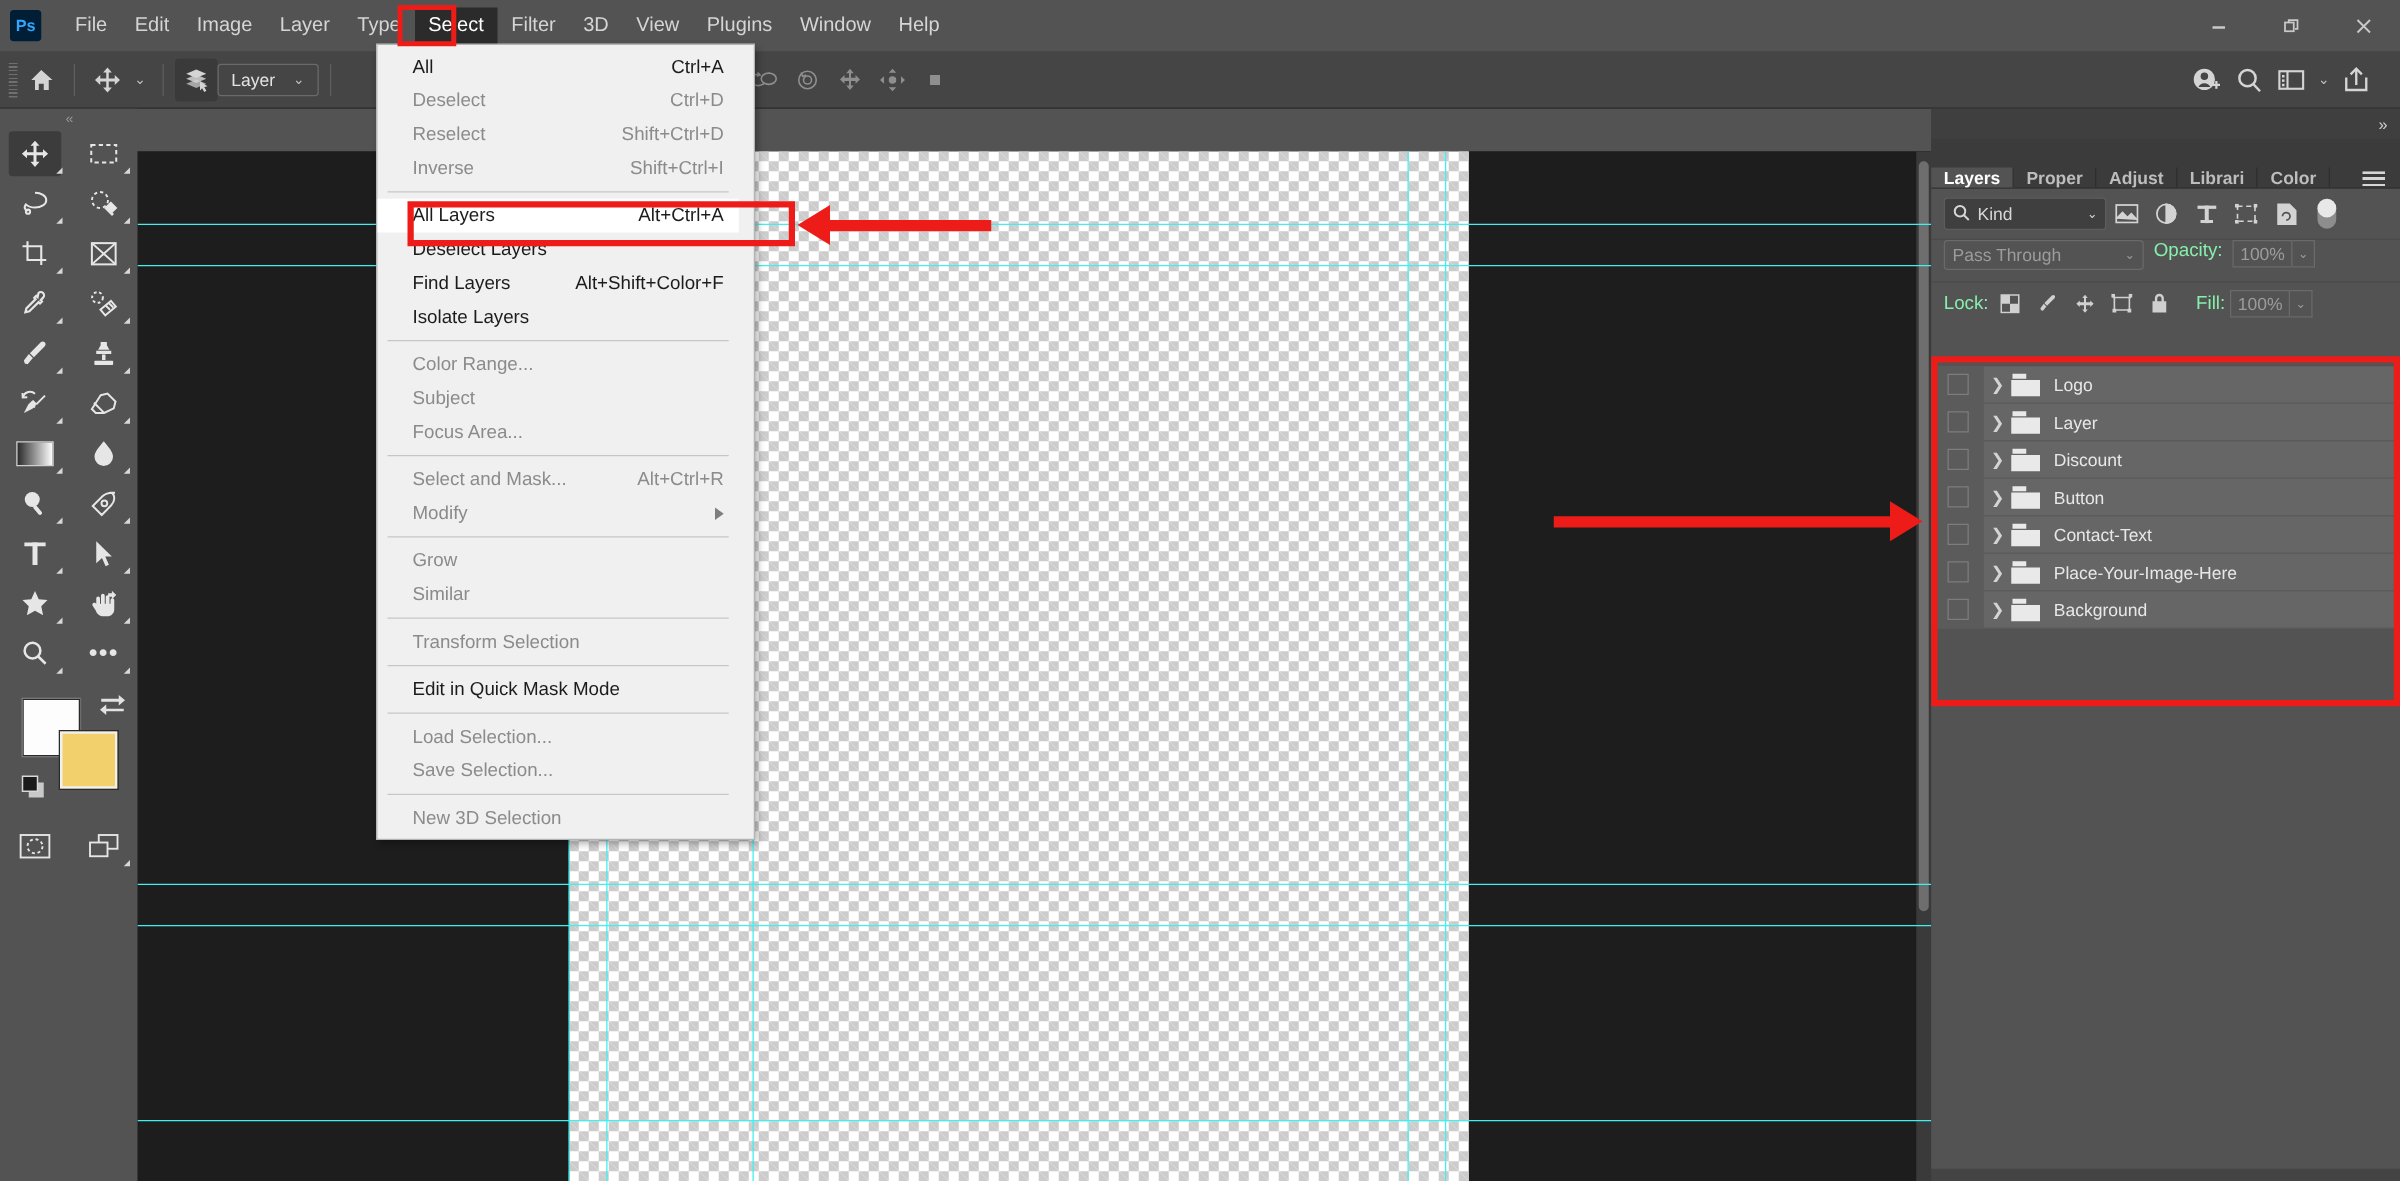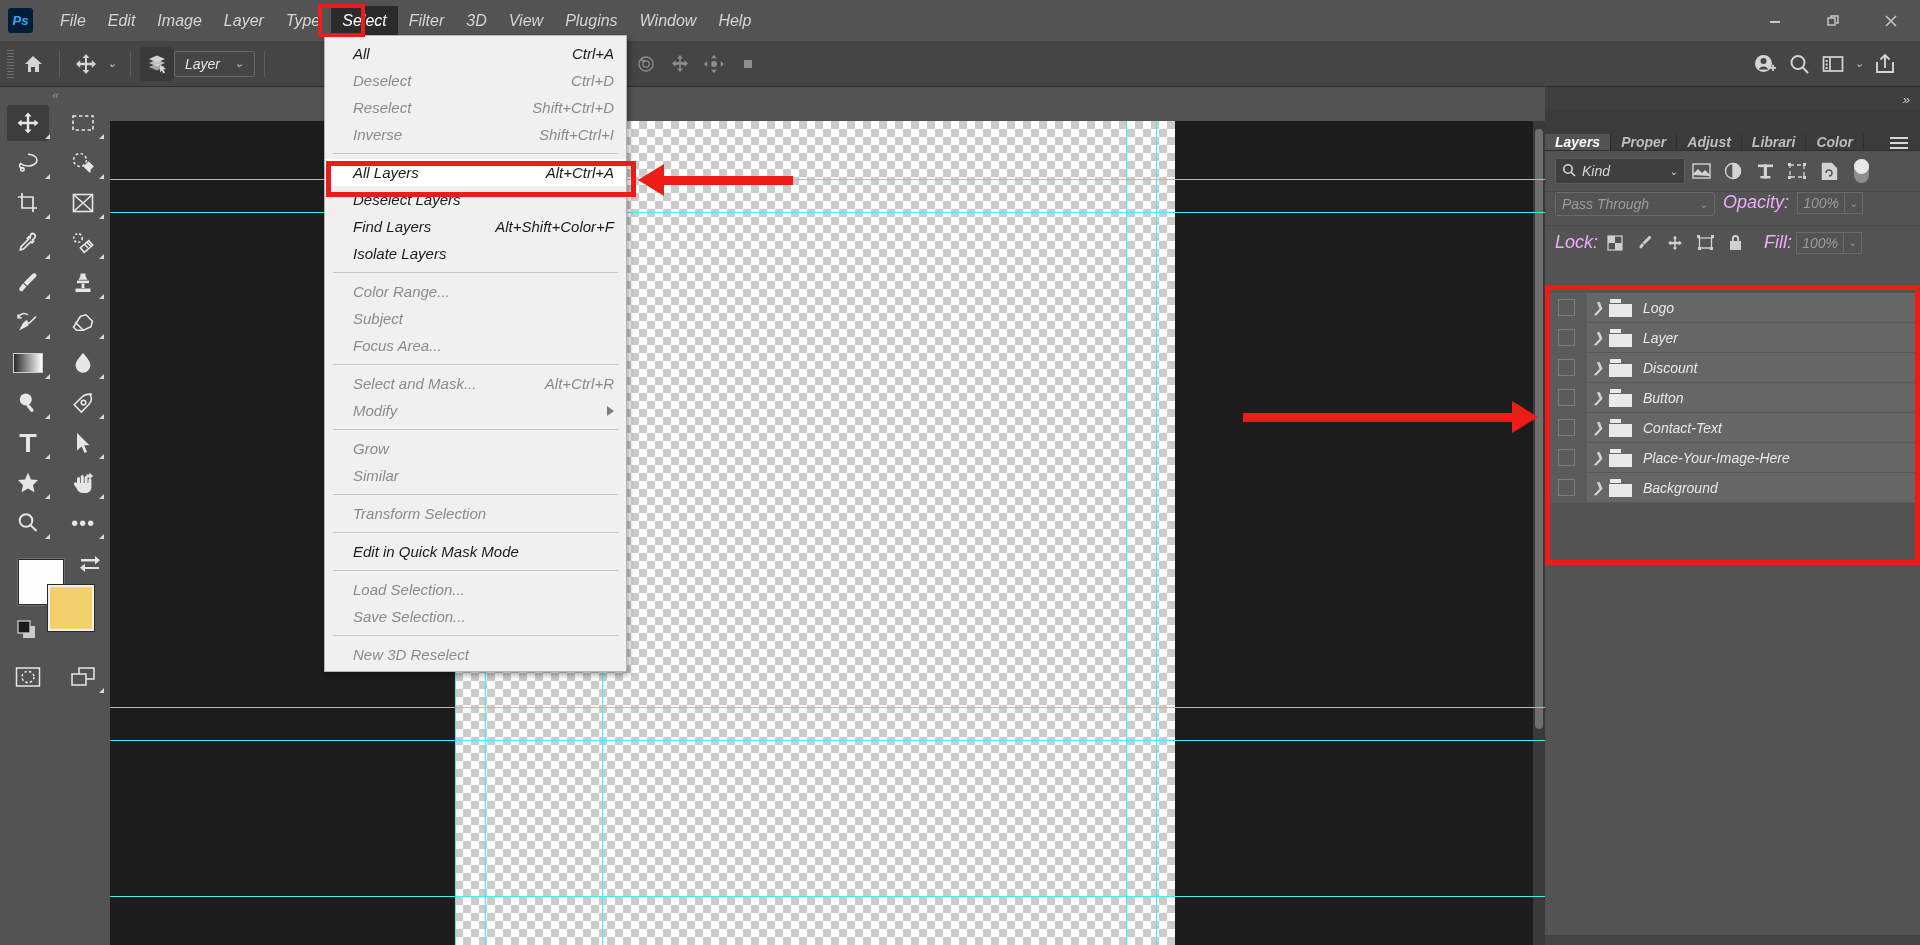--- a/index.html
+++ b/index.html
@@ -2,21 +2,21 @@
 <html><head>
 <meta charset="utf-8">
 <style>
   * { box-sizing: border-box; margin:0; padding:0; }
   html, body {
     width:1920px; height:945px; overflow:hidden;
     background:#535353;
     font-family:"Liberation Sans", sans-serif;
     -webkit-font-smoothing:antialiased;
   }
-  #app { position:relative; width:1920px; height:945px;font-style:italic; }
+  #app { position:relative; width:1920px; height:945px; }
 
   
   .titlebar{
     position:absolute; left:0; top:0; width:1920px; height:41px;
     background:#535353; display:flex; align-items:center;
   }
   .ps-logo{
     width:25px; height:25px; margin-left:8px; border-radius:3px;
     background:#001E36; color:#31A8FF; font-size:13px; font-weight:bold;
     display:flex; align-items:center; justify-content:center;
@@ -158,21 +158,21 @@
            color:#d3d3d3; }
   .toggle-pill{ width:15px; height:24px; border-radius:8px; background:#8d8d8d; position:relative; }
   .toggle-pill::after{ content:''; position:absolute; left:0; top:0; width:15px; height:15px;
     border-radius:50%; background:#e8e8e8; }
 
   .bmrow{ display:flex; align-items:flex-start; height:34px; padding:0 10px; gap:8px;
           border-top:1px solid #4a4a4a;}
   .bmsel{ width:160px; height:24px; background:#535353; border:1px solid #6a6a6a; border-radius:3px;
           display:flex; align-items:center; padding:0 6px; color:#9c9c9c; font-size:14px;}
   .bmsel .lbl{flex:1;}
-  .fieldlabel{ color:#f0abfc; font-size:18px; }
+  .fieldlabel{ color:#86efac; font-size:15px; }
   .numfield{ width:48px; height:22px; border:1px solid #6a6a6a; color:#9c9c9c; font-size:14px;
              display:flex; align-items:center; justify-content:center; }
   .numcaret{ width:18px; height:22px; border:1px solid #6a6a6a; border-left:none;
              color:#9c9c9c; font-size:10px; display:flex; align-items:center; justify-content:center;}
   .lockrow{ display:flex; align-items:center; height:34px; padding:0 10px; gap:4px;
             border-top:1px solid #4a4a4a;}
   .lk-icon{ width:26px; height:26px; display:flex; align-items:center; justify-content:center;
             color:#d0d0d0; }
 
   .layerlist{ position:absolute; left:0; top:142px; width:375px; }
@@ -199,23 +199,23 @@
   .arrow .head{ position:absolute; width:0; height:0; top:0; }
   .arr-left .head{ border-top:16px solid transparent; border-bottom:16px solid transparent;
                    border-right:26px solid #EE1C18; left:0; }
   .arr-left .shaft{ left:24px; }
   .arr-right .head{ border-top:16px solid transparent; border-bottom:16px solid transparent;
                     border-left:26px solid #EE1C18; right:0; }
   .arr-right .shaft{ left:0; }
 
   
   .menupanel{
-    position:absolute; left:324px; top:35px; width:303px;
+    position:absolute; left:301px; top:35px; width:303px;
     background:#F0F0F0; border:1px solid #B4B4B4; z-index:50;
-    box-shadow:2px 3px 6px rgba(0,0,0,.35); padding:4px 0 3px 0;
+    box-shadow:2px 3px 6px rgba(0,0,0,.35); padding:4px 12px 3px 0;
   }
   .mrow{ display:flex; align-items:center; height:27px; padding:0 12px 0 28px;
          color:#1c1c1c; font-size:15px; white-space:nowrap; }
   .mrow.dis{ color:#8b8b8b; }
   .mrow .label{ flex:1; }
   .mrow .accel{ color:#1c1c1c; font-size:15px; padding-left:14px; }
   .mrow.dis .accel{ color:#8b8b8b; }
   .mrow.hl{ background:#ffffff; }
   .msep{ height:1px; background:#c6c6c6; margin:5px 8px; }
   .subarrow{ width:0;height:0;border-top:5px solid transparent;border-bottom:5px solid transparent;
@@ -873,21 +873,21 @@
       </div>
       <div class="msep"></div>
       <div class="mrow dis">
         <span class="label">Load Selection...</span>
       </div>
       <div class="mrow dis">
         <span class="label">Save Selection...</span>
       </div>
       <div class="msep"></div>
       <div class="mrow dis">
-        <span class="label">New 3D Reselect</span>
+        <span class="label">New 3D Selection</span>
       </div>
     </div>
 
   <div class="ann box-alllayers"></div>
   <div class="ann box-layers"></div>
 
   <div class="arrow arr-left" style="left:638px; top:164px; width:155px; height:32px;">
     <div class="head"></div>
       <div class="shaft" style="width:131px"></div>
   </div>

